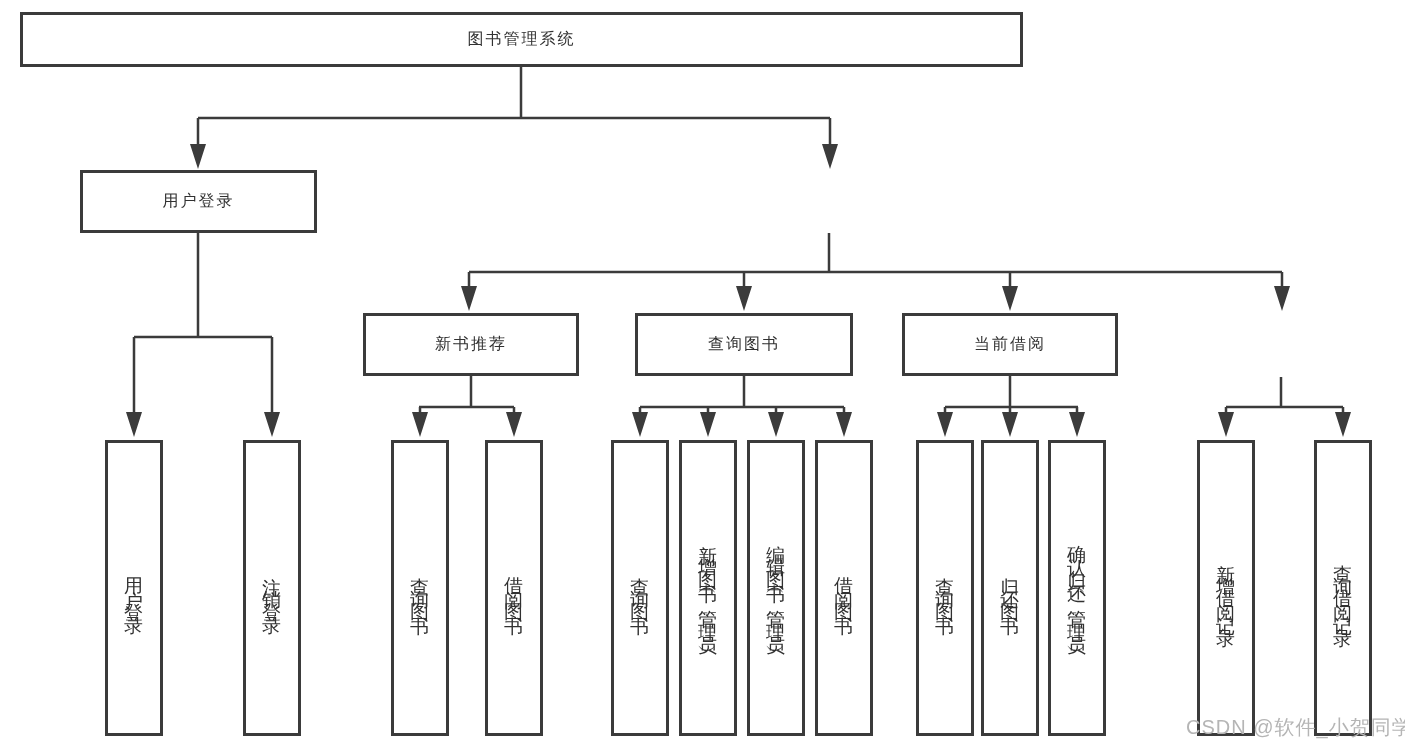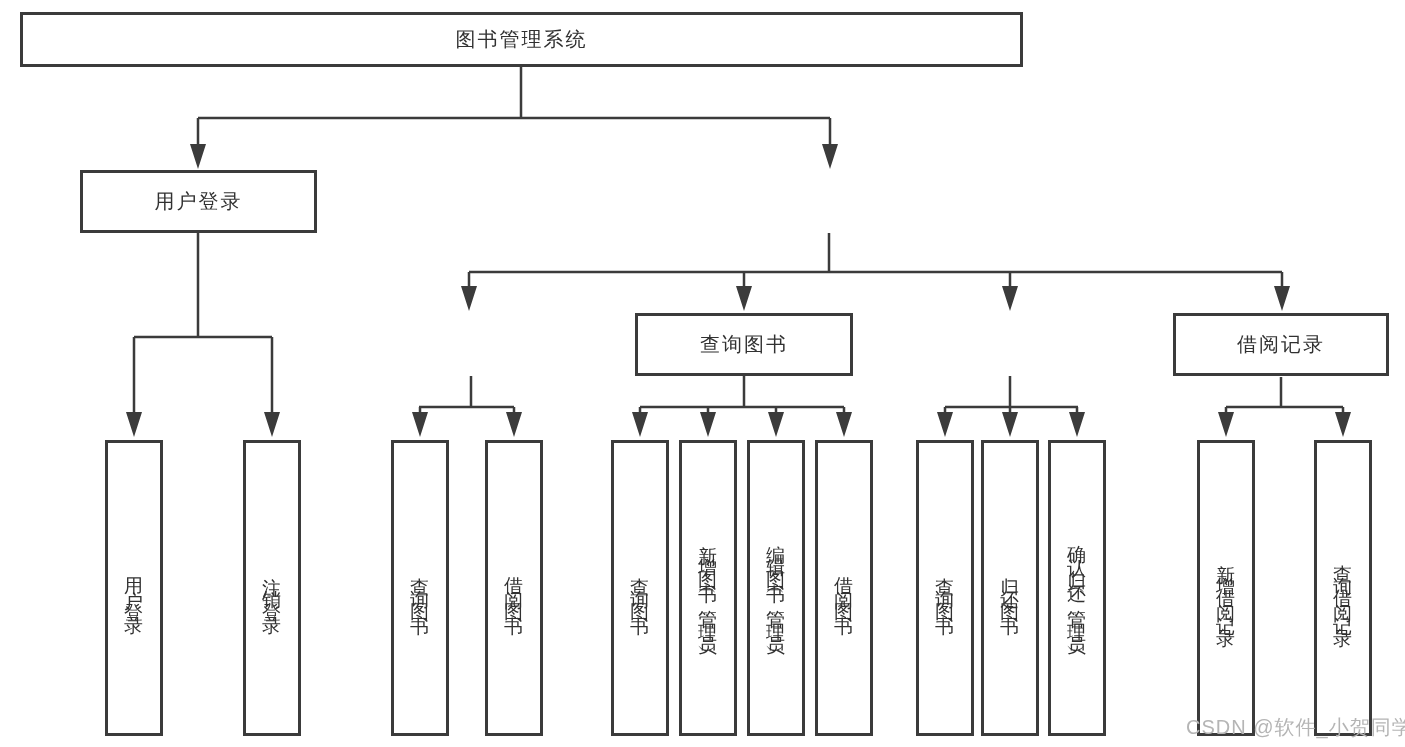--- a/index.html
+++ b/index.html
@@ -22,21 +22,21 @@
     box-sizing: border-box;
     background: #ffffff;
     border: 3px solid #3b3b3b;
     display: flex;
     align-items: center;
     justify-content: center;
     color: #313131;
     z-index: 2;
   }
   .box .label {
-    font-size: 20px;
+    font-size: 16px;
     letter-spacing: 2px;
     white-space: nowrap;
   }
   .box .vtext {
     writing-mode: vertical-lr;
     text-orientation: mixed;
     font-size: 19px;
     line-height: 1;
     letter-spacing: 13px;
     white-space: nowrap;
@@ -78,25 +78,28 @@
   </svg>
 
   <div class="box" style="left:20px; top:12px; width:1003px; height:55px">
     <span class="label">图书管理系统</span>
   </div>
 
   <div class="box" style="left:80px; top:170px; width:237px; height:63px">
     <span class="label">用户登录</span>
   </div>
 
+  <div class="box" style="left:363px; top:313px; width:216px; height:63px">
+    <span class="label">新书推荐</span>
+  </div>
   <div class="box" style="left:635px; top:313px; width:218px; height:63px">
     <span class="label">查询图书</span>
   </div>
-  <div class="box" style="left:1173px; top:313px; width:216px; height:63px">
-    <span class="label">借阅记录</span>
+  <div class="box" style="left:902px; top:313px; width:216px; height:63px">
+    <span class="label">当前借阅</span>
   </div>
 
   <div class="box" style="left:105px; top:440px; width:58px; height:296px">
     <span class="vtext">用户登录</span>
   </div>
   <div class="box" style="left:243px; top:440px; width:58px; height:296px">
     <span class="vtext">注销登录</span>
   </div>
 
   <div class="box" style="left:391px; top:440px; width:58px; height:296px">

